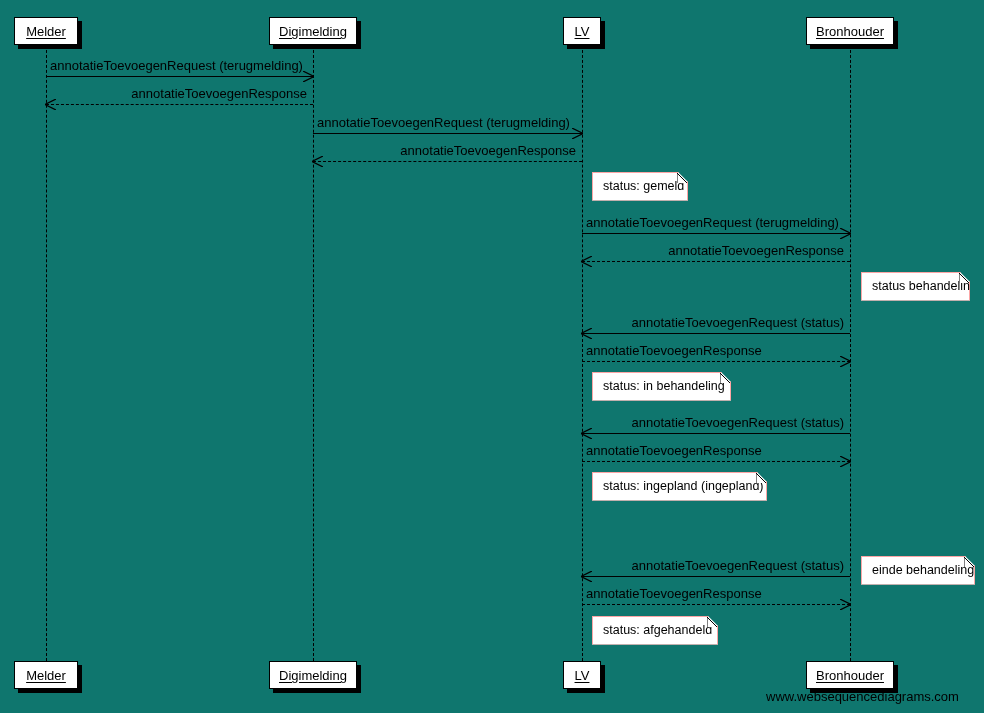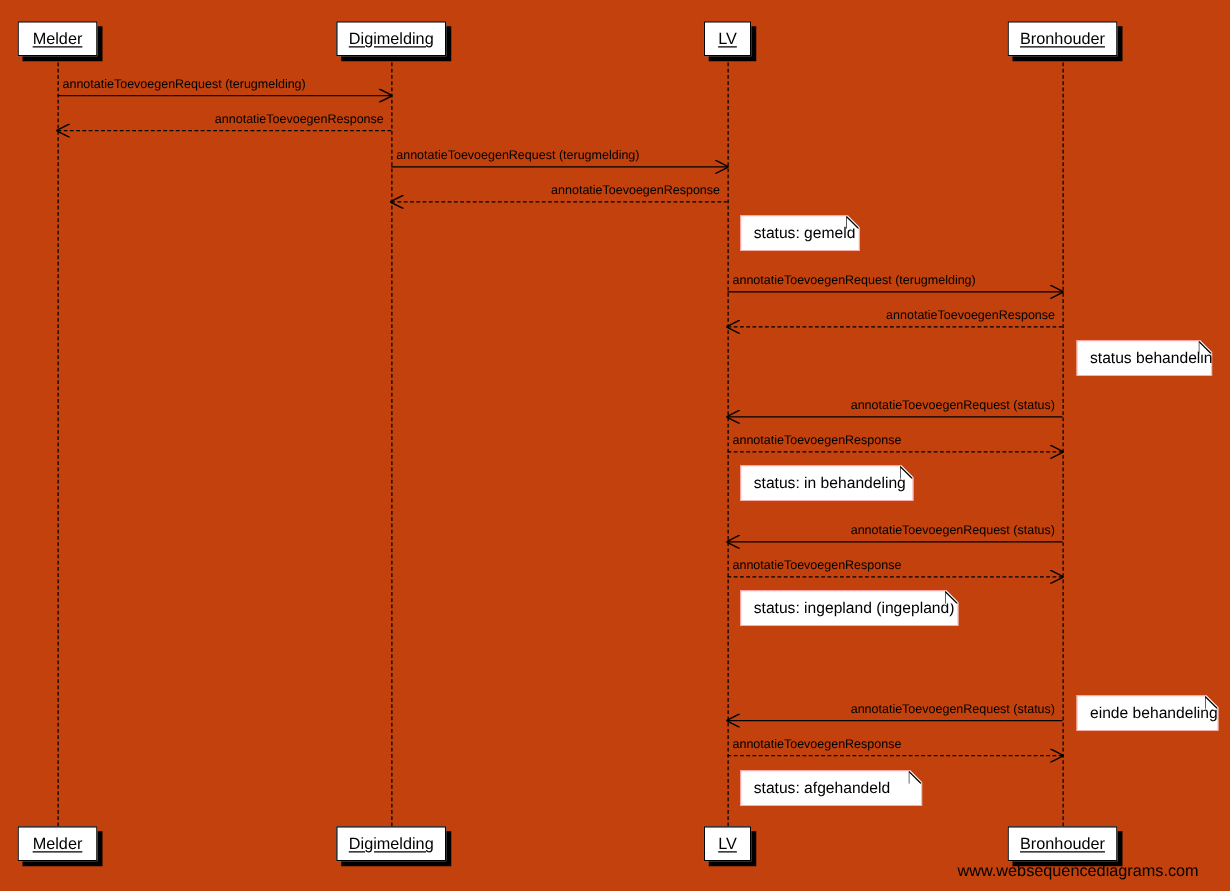--- a/index.html
+++ b/index.html
@@ -9,21 +9,21 @@
     background: #ffffff;
   }
   body {
     font-family: "Liberation Sans", sans-serif;
     color: #000000;
   }
   #canvas {
     position: relative;
     width: 984px;
     height: 713px;
-    background: #c2410c;
+    background: #0f766e;
     overflow: hidden;
   }
 
   
   .participant {
     position: absolute;
     box-sizing: border-box;
     border: 1px solid #000000;
     background: #ffffff;
     box-shadow: 4px 4px 0 0 #000000;
@@ -67,21 +67,21 @@
     width: 11px;
     height: 11px;
   }
   .msg .head svg { display: block; }
   .msg.to-right .head { right: -1px; }
   .msg.to-left  .head { left: -1px; }
 
   .msg .mlabel {
     position: absolute;
     bottom: 3px;
-    font-size: 10px;
+    font-size: 13px;
     line-height: 1.1;
     white-space: nowrap;
     background: transparent;
   }
   .msg.lbl-left  .mlabel { left: 4px; }
   .msg.lbl-right .mlabel { right: 6px; }
 
   
   .note {
     position: absolute;
@@ -278,21 +278,21 @@
             <path d="M0,0 L0,10" fill="none" stroke="#000" stroke-width="1"></path>
           </svg>
         </span><span class="ntext">status: ingepland (ingepland)</span></div>
       <div class="note" style="left: 861px; top: 516px; width: 114px; margin-top: 40px;"><span class="fold">
           <svg width="10" height="10" viewBox="0 0 10 10">
             <path d="M0,0 L10,10 L0,10 Z" fill="#ffffff" stroke="none"></path>
             <path d="M0,0 L10,10" fill="none" stroke="#000" stroke-width="1"></path>
             <path d="M0,0 L0,10" fill="none" stroke="#000" stroke-width="1"></path>
           </svg>
         </span><span class="ntext">einde behandeling</span></div>
-      <div class="note" style="left: 592px; top: 616px; width: 146px;"><span class="fold">
+      <div class="note" style="left: 592px; top: 616px; width: 126px;"><span class="fold">
           <svg width="10" height="10" viewBox="0 0 10 10">
             <path d="M0,0 L10,10 L0,10 Z" fill="#ffffff" stroke="none"></path>
             <path d="M0,0 L10,10" fill="none" stroke="#000" stroke-width="1"></path>
             <path d="M0,0 L0,10" fill="none" stroke="#000" stroke-width="1"></path>
           </svg>
         </span><span class="ntext">status: afgehandeld</span></div>
     </div>
 
   <div class="footer" style="left: 766px; top: 690px;">www.websequencediagrams.com</div>
 

